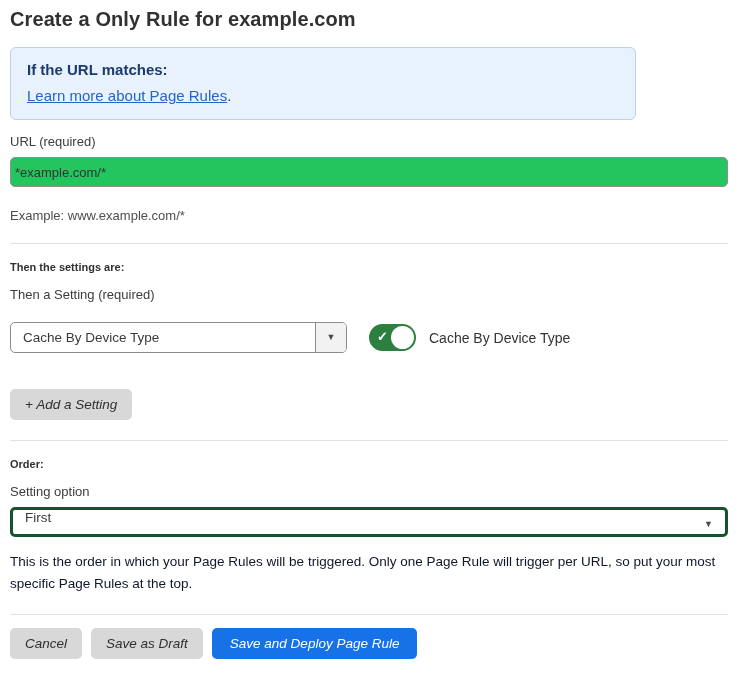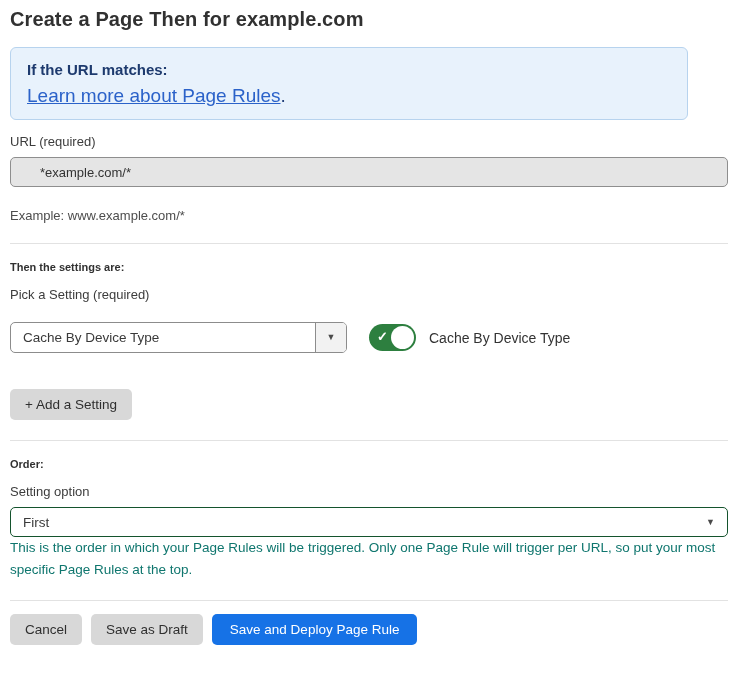--- a/index.html
+++ b/index.html
@@ -14,59 +14,59 @@
     font-weight: bold;
     color: #313131;
     letter-spacing: 0.1px;
     margin-bottom: 16px;
   }
   .info-box {
     background: #e8f2fc;
     border: 1px solid #b7d3ee;
     border-radius: 6px;
     padding: 13px 16px 12px 16px;
-    width: 678px;
+    width: 626px;
   }
   .info-box .info-heading {
     font-size: 15px;
     font-weight: bold;
     color: #1d3a6e;
     margin-bottom: 6px;
   }
   .info-box .info-body {
     font-size: 14.6px;
     line-height: 24px;
     color: #23407a;
     max-width: 690px;
   }
-  .info-box .info-link-row { font-size: 19px; line-height: 23px; }
+  .info-box .info-link-row { font-size: 15px; line-height: 23px; }
   .info-box a {
     color: #2b62c9;
     text-decoration: underline;
     cursor: pointer;
   }
   .info-box .link-suffix { color: #23407a; }
 
   .field-label {
     display: block;
     font-size: 13px;
     color: #3c3c3c;
     margin-top: 14px;
     margin-bottom: 8px;
   }
   .text-input {
     width: 718px;
     height: 30px;
     border: 1px solid #8e8e8e;
     border-radius: 5px;
-    padding: 0 29px;
+    padding: 0 4px;
     font-family: "Liberation Sans", sans-serif;
     font-size: 13px;
     color: #333333;
-    background: #e5e5e5;
+    background: #22c55e;
     outline: none;
   }
   .helper-text {
     font-size: 13px;
     color: #4d4d4d;
     margin-top: 21px;
   }
   .divider {
     border: none;
     border-top: 1px solid #e2e2e2;
@@ -157,84 +157,85 @@
     justify-content: center;
     height: 31px;
     padding: 0 15px;
     border: none;
     border-radius: 5px;
     background: #d8d8d8;
     font-family: "Liberation Sans", sans-serif;
     font-size: 13.5px;
     color: #2f2f2f;
     cursor: pointer;
+    font-style: italic;
   }
   .btn-add { margin-top: 36px; }
   .wide-select {
     position: relative;
     width: 718px;
     height: 30px;
-    border: 1px solid #14532d;
+    border: 3px solid #14532d;
     border-radius: 5px;
     background: #ffffff;
     display: flex;
-    align-items: center;
+    align-items: flex-start;
     padding-left: 12px;
     font-size: 13.5px;
     color: #3a3a3a;
     cursor: pointer;
   }
   .wide-select .caret {
     position: absolute;
     right: 12px;
     top: 10px;
   }
   .order-helper {
     font-size: 13.5px;
     line-height: 22px;
-    color: #0f766e;
+    color: #0f172a;
     max-width: 718px;
-    margin-top: 0;
+    margin-top: 14px;
   }
   .footer-divider { margin-top: 19px; }
   .footer-actions {
     display: flex;
     align-items: center;
     margin-top: 13px;
     gap: 9px;
   }
   .btn-primary {
     background: #1672e6;
     color: #ffffff;
     padding: 0 18px;
   }
 </style>
 </head>
 <body>
 
 
 
-<h1 class="page-title">Create a Page Then for example.com</h1>
+<h1 class="page-title">Create a Only Rule for example.com</h1>
 
 <div class="info-box">
   <div class="info-heading">If the URL matches:</div>
   <div class="info-link-row">
     <a>Learn more about Page Rules</a><span class="link-suffix">.</span>
   </div>
 </div>
 
 <label class="field-label">URL (required)</label>
 <input class="text-input" type="text" value="*example.com/*" style="">
 <div class="helper-text">Example: www.example.com/*</div>
 
 <hr class="divider">
 
 <h2 class="section-heading">Then the settings are:</h2>
 
-<label class="field-label">Pick a Setting (required)</label>
+<label class="field-label">Then a Setting (required)</label>
 <div class="setting-row">
   <div class="select-control">
     <span class="select-value">Cache By Device Type</span>
     <span class="select-arrow-box">
       <span class="caret">▼</span>
     </span>
   </div>
   <div class="toggle-wrap">
     <div class="toggle" style="background:#2d7f3f;">
       <span class="toggle-check">✓</span>

